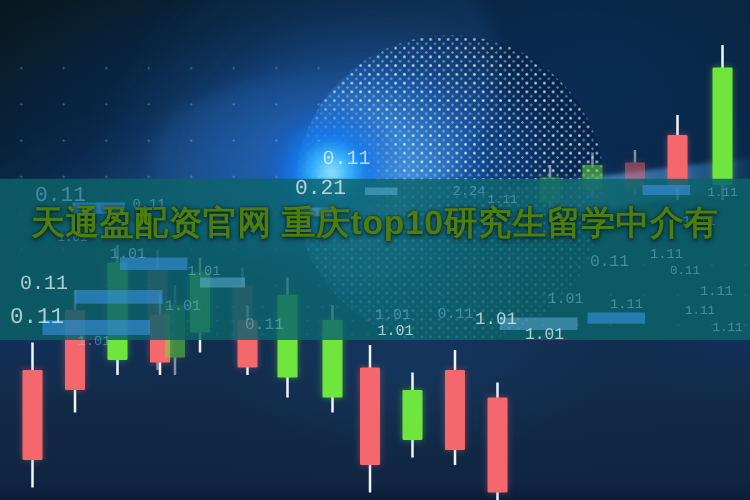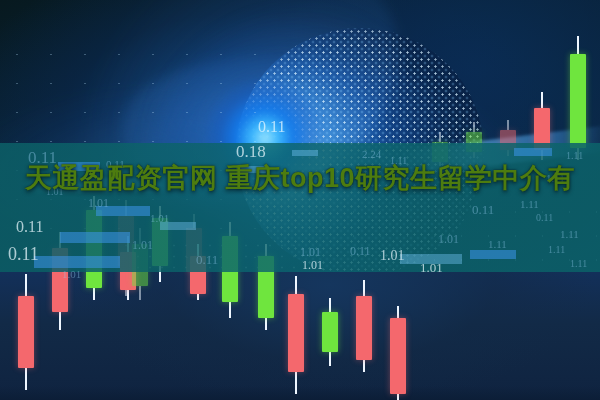--- a/index.html
+++ b/index.html
@@ -180,21 +180,21 @@
     overflow: hidden;
   }
   .band .band-tint {
     position: absolute; inset: 0;
     background: linear-gradient(90deg, rgba(11,88,96,0.35) 0%, rgba(13,106,112,0.10) 45%, rgba(12,96,104,0.35) 100%);
   }
 
   
   .num {
     position: absolute;
-    font-family: Liberation Serif, serif;
+    font-family: Liberation Mono, monospace;
     color: rgba(215,240,255,0.55);
     white-space: nowrap;
     pointer-events: none;
   }
   .num.dark { color: rgba(150,205,240,0.42); }
   .num.bright { color: rgba(235,250,255,0.72); }
 
   
   .bar {
     position: absolute;
@@ -347,21 +347,21 @@
     </div>
   <div id="numbers-layer">
       <div class="num dark" style="left: 28px; top: 148px; font-size: 17px;">0.11</div>
       <div class="num dark" style="left: 88px; top: 196px; font-size: 12px;">1.01</div>
       <div class="num bright" style="left: 16px; top: 218px; font-size: 16px;">0.11</div>
       <div class="num dark" style="left: 150px; top: 212px; font-size: 11px;">1.01</div>
       <div class="num bright" style="left: 8px; top: 244px; font-size: 18px;">0.11</div>
       <div class="num dark" style="left: 132px; top: 238px; font-size: 12px;">1.01</div>
       <div class="num dark" style="left: 62px; top: 268px; font-size: 11px;">1.01</div>
       <div class="num bright" style="left: 258px; top: 118px; font-size: 16px;">0.11</div>
-      <div class="num bright" style="left: 236px; top: 142px; font-size: 17px;">0.18</div>
+      <div class="num bright" style="left: 236px; top: 142px; font-size: 17px;">0.21</div>
       <div class="num dark" style="left: 362px; top: 148px; font-size: 11px;">2.24</div>
       <div class="num dark" style="left: 390px; top: 155px; font-size: 10px;">1.11</div>
       <div class="num dark" style="left: 546px; top: 172px; font-size: 11px;">1.11</div>
       <div class="num dark" style="left: 566px; top: 150px; font-size: 10px;">1.11</div>
       <div class="num dark" style="left: 520px; top: 198px; font-size: 11px;">1.11</div>
       <div class="num dark" style="left: 536px; top: 212px; font-size: 10px;">0.11</div>
       <div class="num dark" style="left: 560px; top: 228px; font-size: 11px;">1.11</div>
       <div class="num dark" style="left: 548px; top: 244px; font-size: 10px;">1.11</div>
       <div class="num dark" style="left: 472px; top: 202px; font-size: 13px;">0.11</div>
       <div class="num dark" style="left: 438px; top: 232px; font-size: 12px;">1.01</div>

